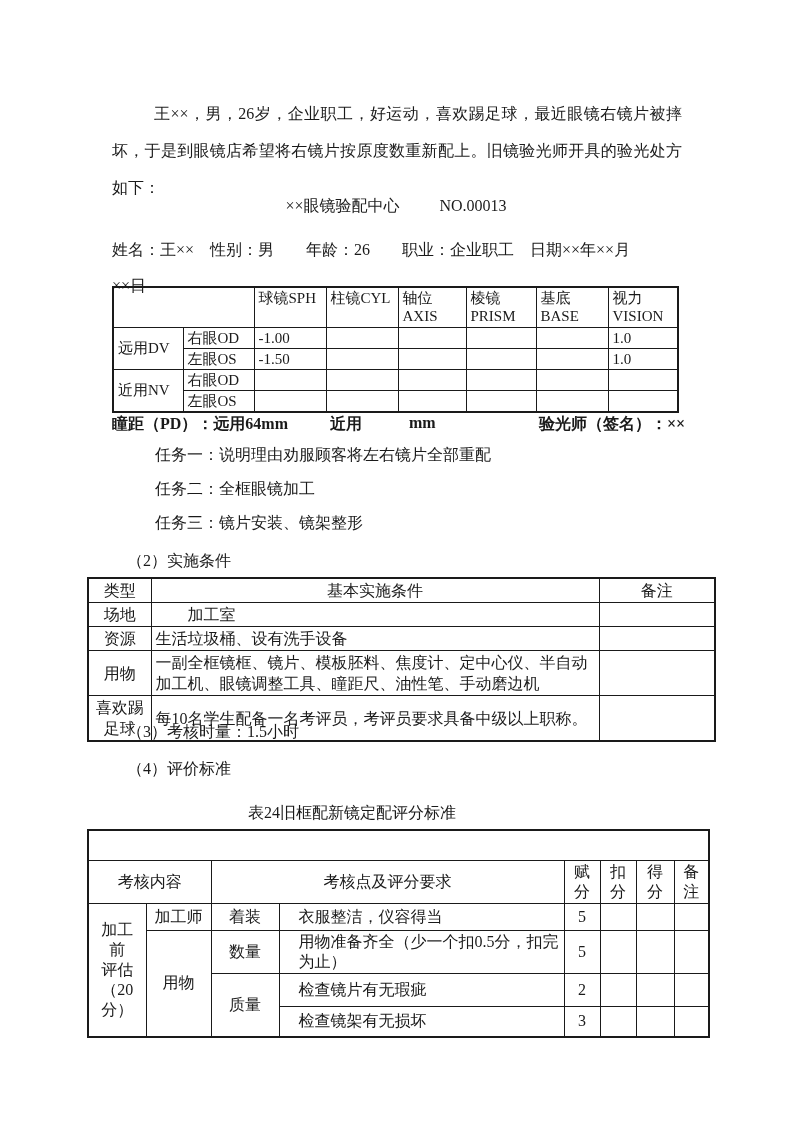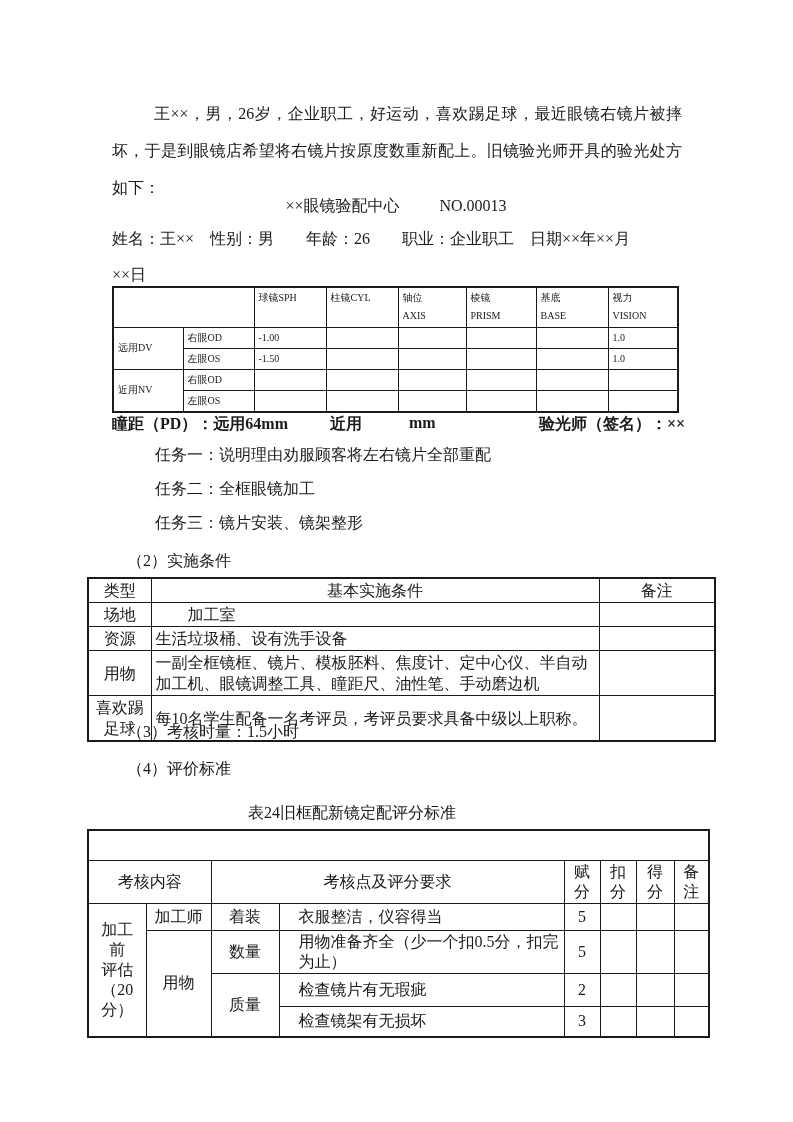--- a/index.html
+++ b/index.html
@@ -18,29 +18,29 @@
   .abs { position: absolute; }
   .pre { white-space: pre-line; }
 
   
   .intro-para {
     left: 112px; top: 95px; width: 570px;
     line-height: 37px; text-indent: 42px; text-align: justify;
   }
   .clinic-line { left: 112px; top: 196px; width: 568px; text-align: center; }
   .clinic-no { display: inline-block; margin-left: 40px; }
-  .patient-info { left: 112px; top: 221px; width: 575px; line-height: 36px; }
+  .patient-info { left: 112px; top: 232px; width: 575px; line-height: 36px; }
 
   
   table { border-collapse: collapse; table-layout: fixed; }
   td, th { border: 1px solid #1a1a1a; font-weight: normal; overflow: hidden; }
   table { border: 2px solid #1a1a1a; }
 
   
-  .rx-table { left: 112px; top: 286px; width: 565px; font-size: 10px; }
+  .rx-table { left: 112px; top: 286px; width: 565px; font-size: 15px; }
   .rx-table td, .rx-table th { line-height: 18px; padding: 1px 4px; text-align: left; }
   .rx-table th { vertical-align: top; }
   .rx-head-row { height: 40px; }
   .rx-row { height: 20px; }
 
   
   .pd-line { left: 112px; top: 414px; width: 575px; height: 22px; font-weight: bold; }
   .pd-near { position: absolute; left: 218px; }
   .pd-near-unit { position: absolute; left: 297px; }
   .pd-optometrist { position: absolute; left: 397px; margin-left: 30px; }

